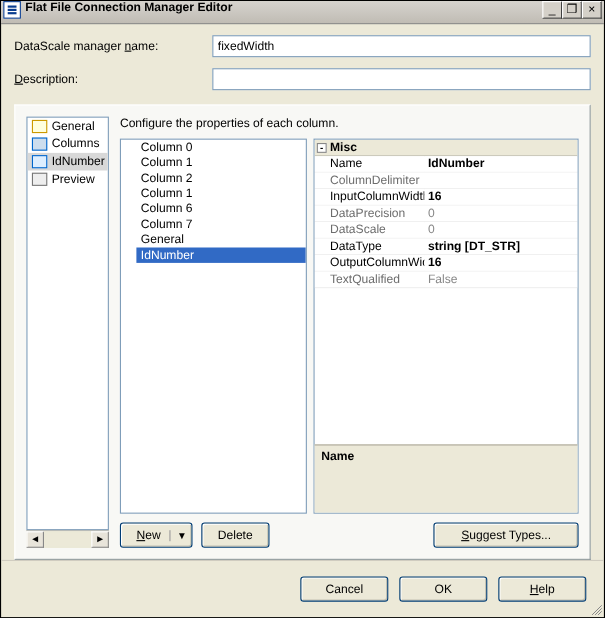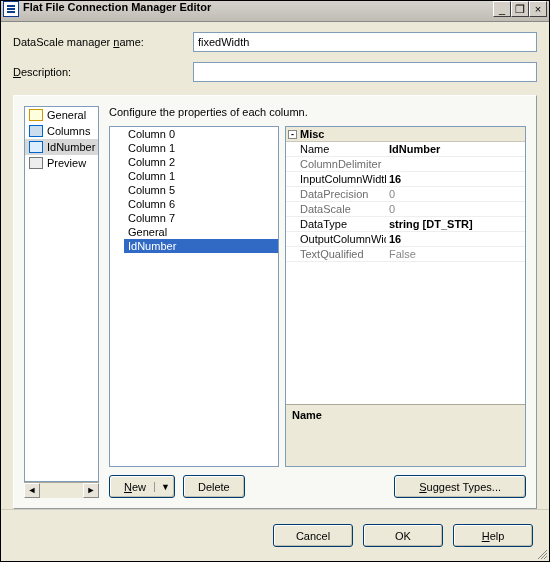--- a/index.html
+++ b/index.html
@@ -299,21 +299,20 @@
 
       <div class="right">
         <div class="hint">Configure the properties of each column.</div>
 
         <div class="col-area">
           <div class="col-list">
             <div class="item">Column 0</div>
             <div class="item">Column 1</div>
             <div class="item">Column 2</div>
             <div class="item">Column 1</div>
-            <div class="item">Column 5</div>
             <div class="item">Column 6</div>
             <div class="item">Column 7</div>
             <div class="item">General</div>
             <div class="item selected">IdNumber</div>
           </div>
 
           <div class="prop-grid">
             <div class="pg-body">
               <div class="pg-cat">
                 <span class="toggle">-</span>

